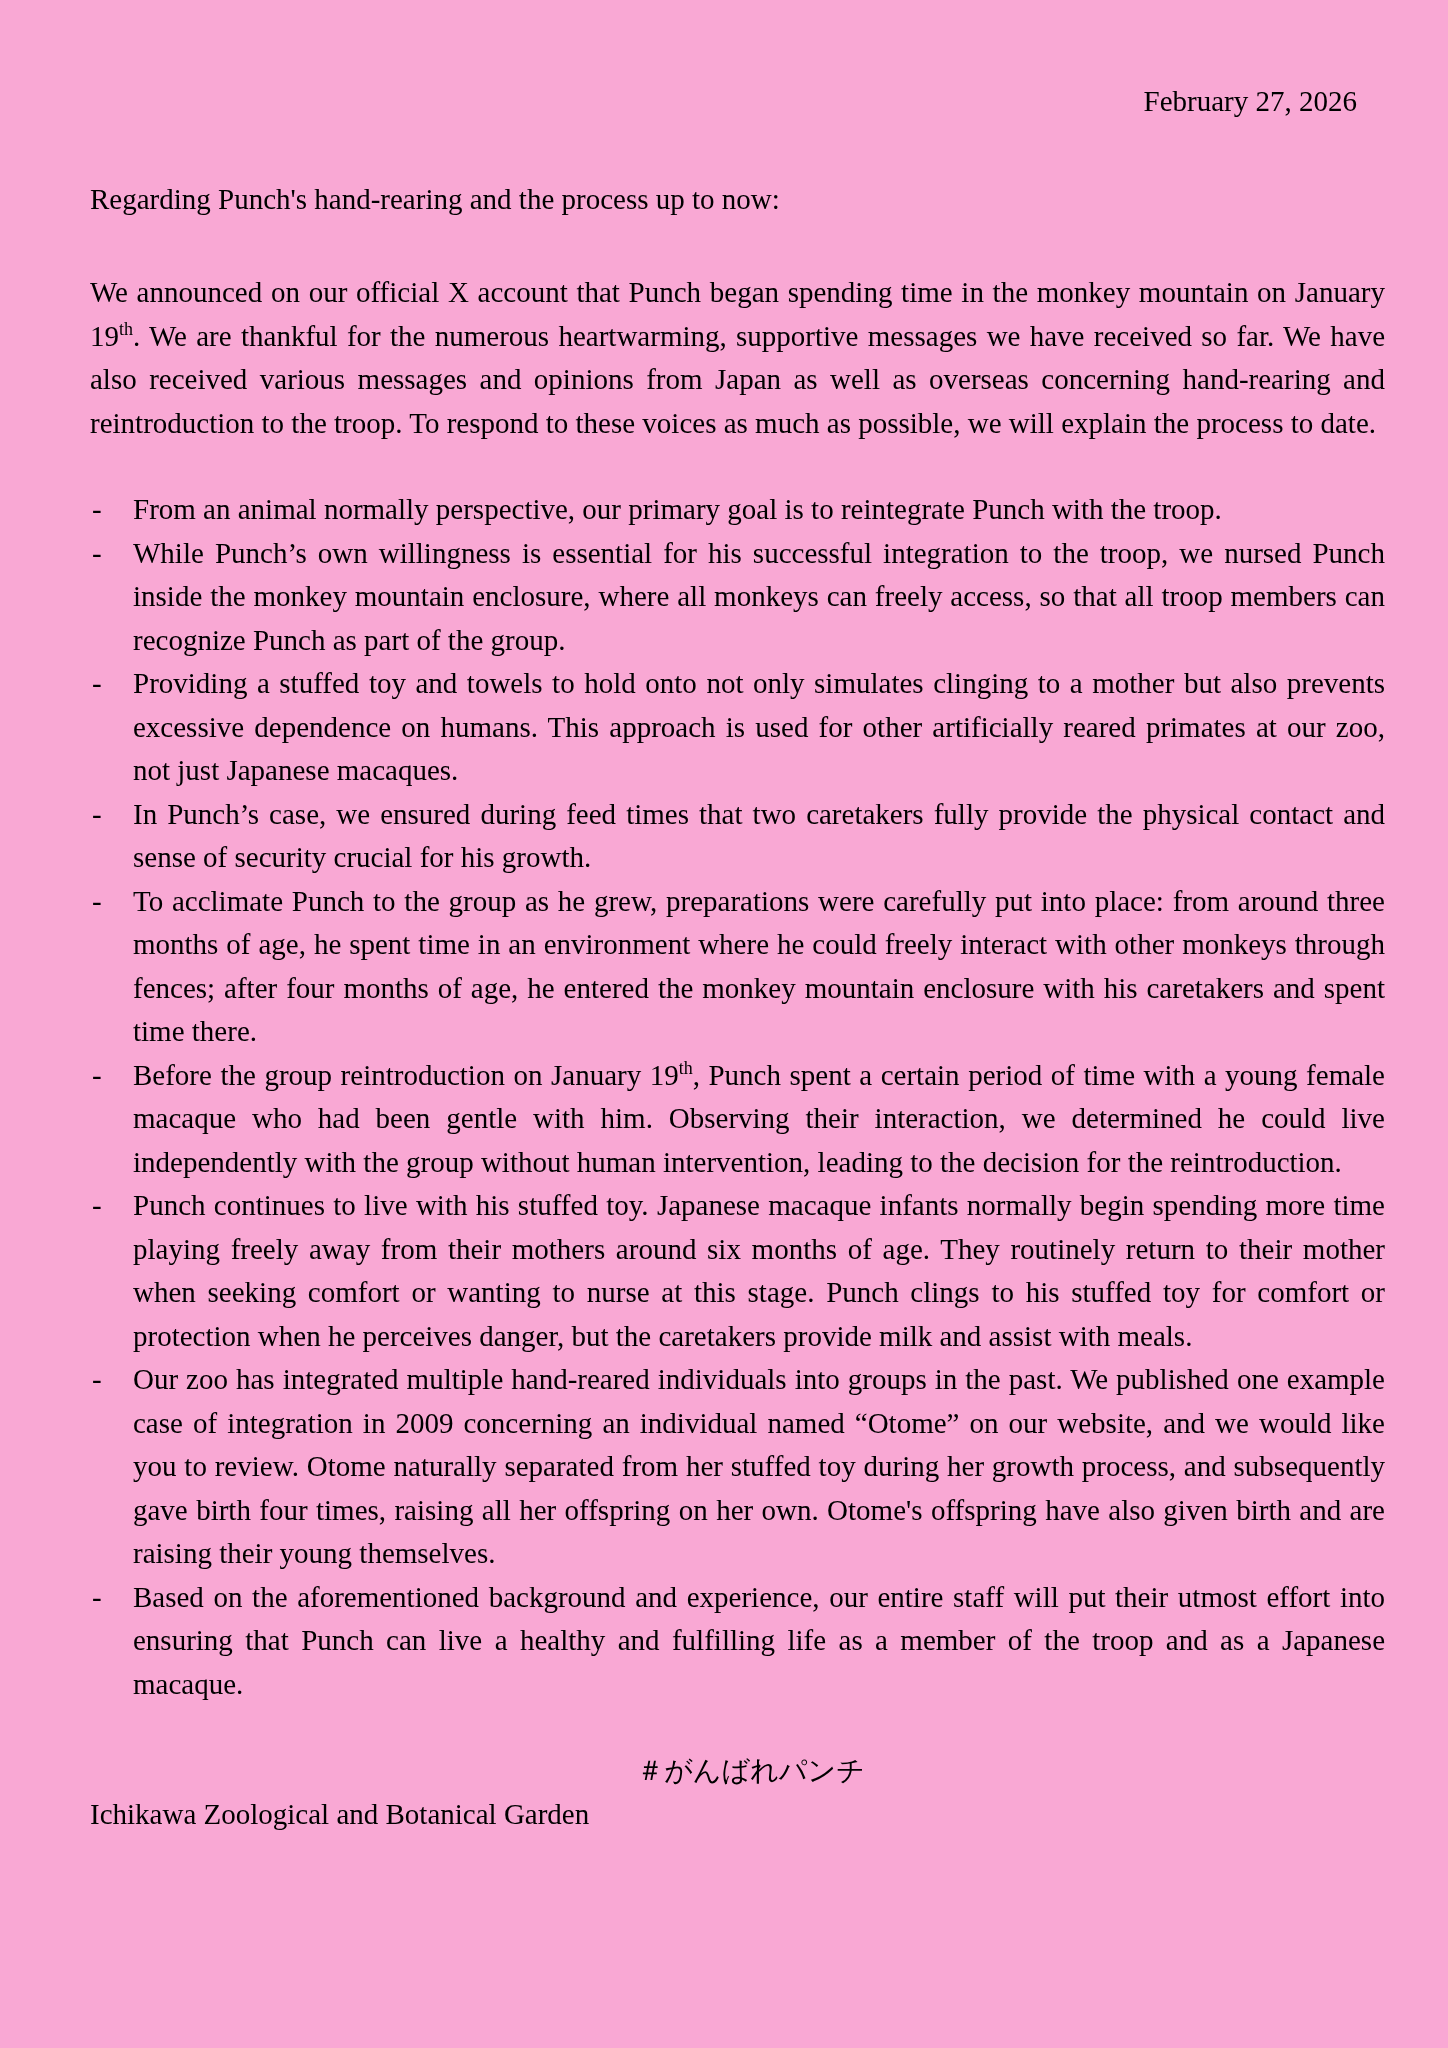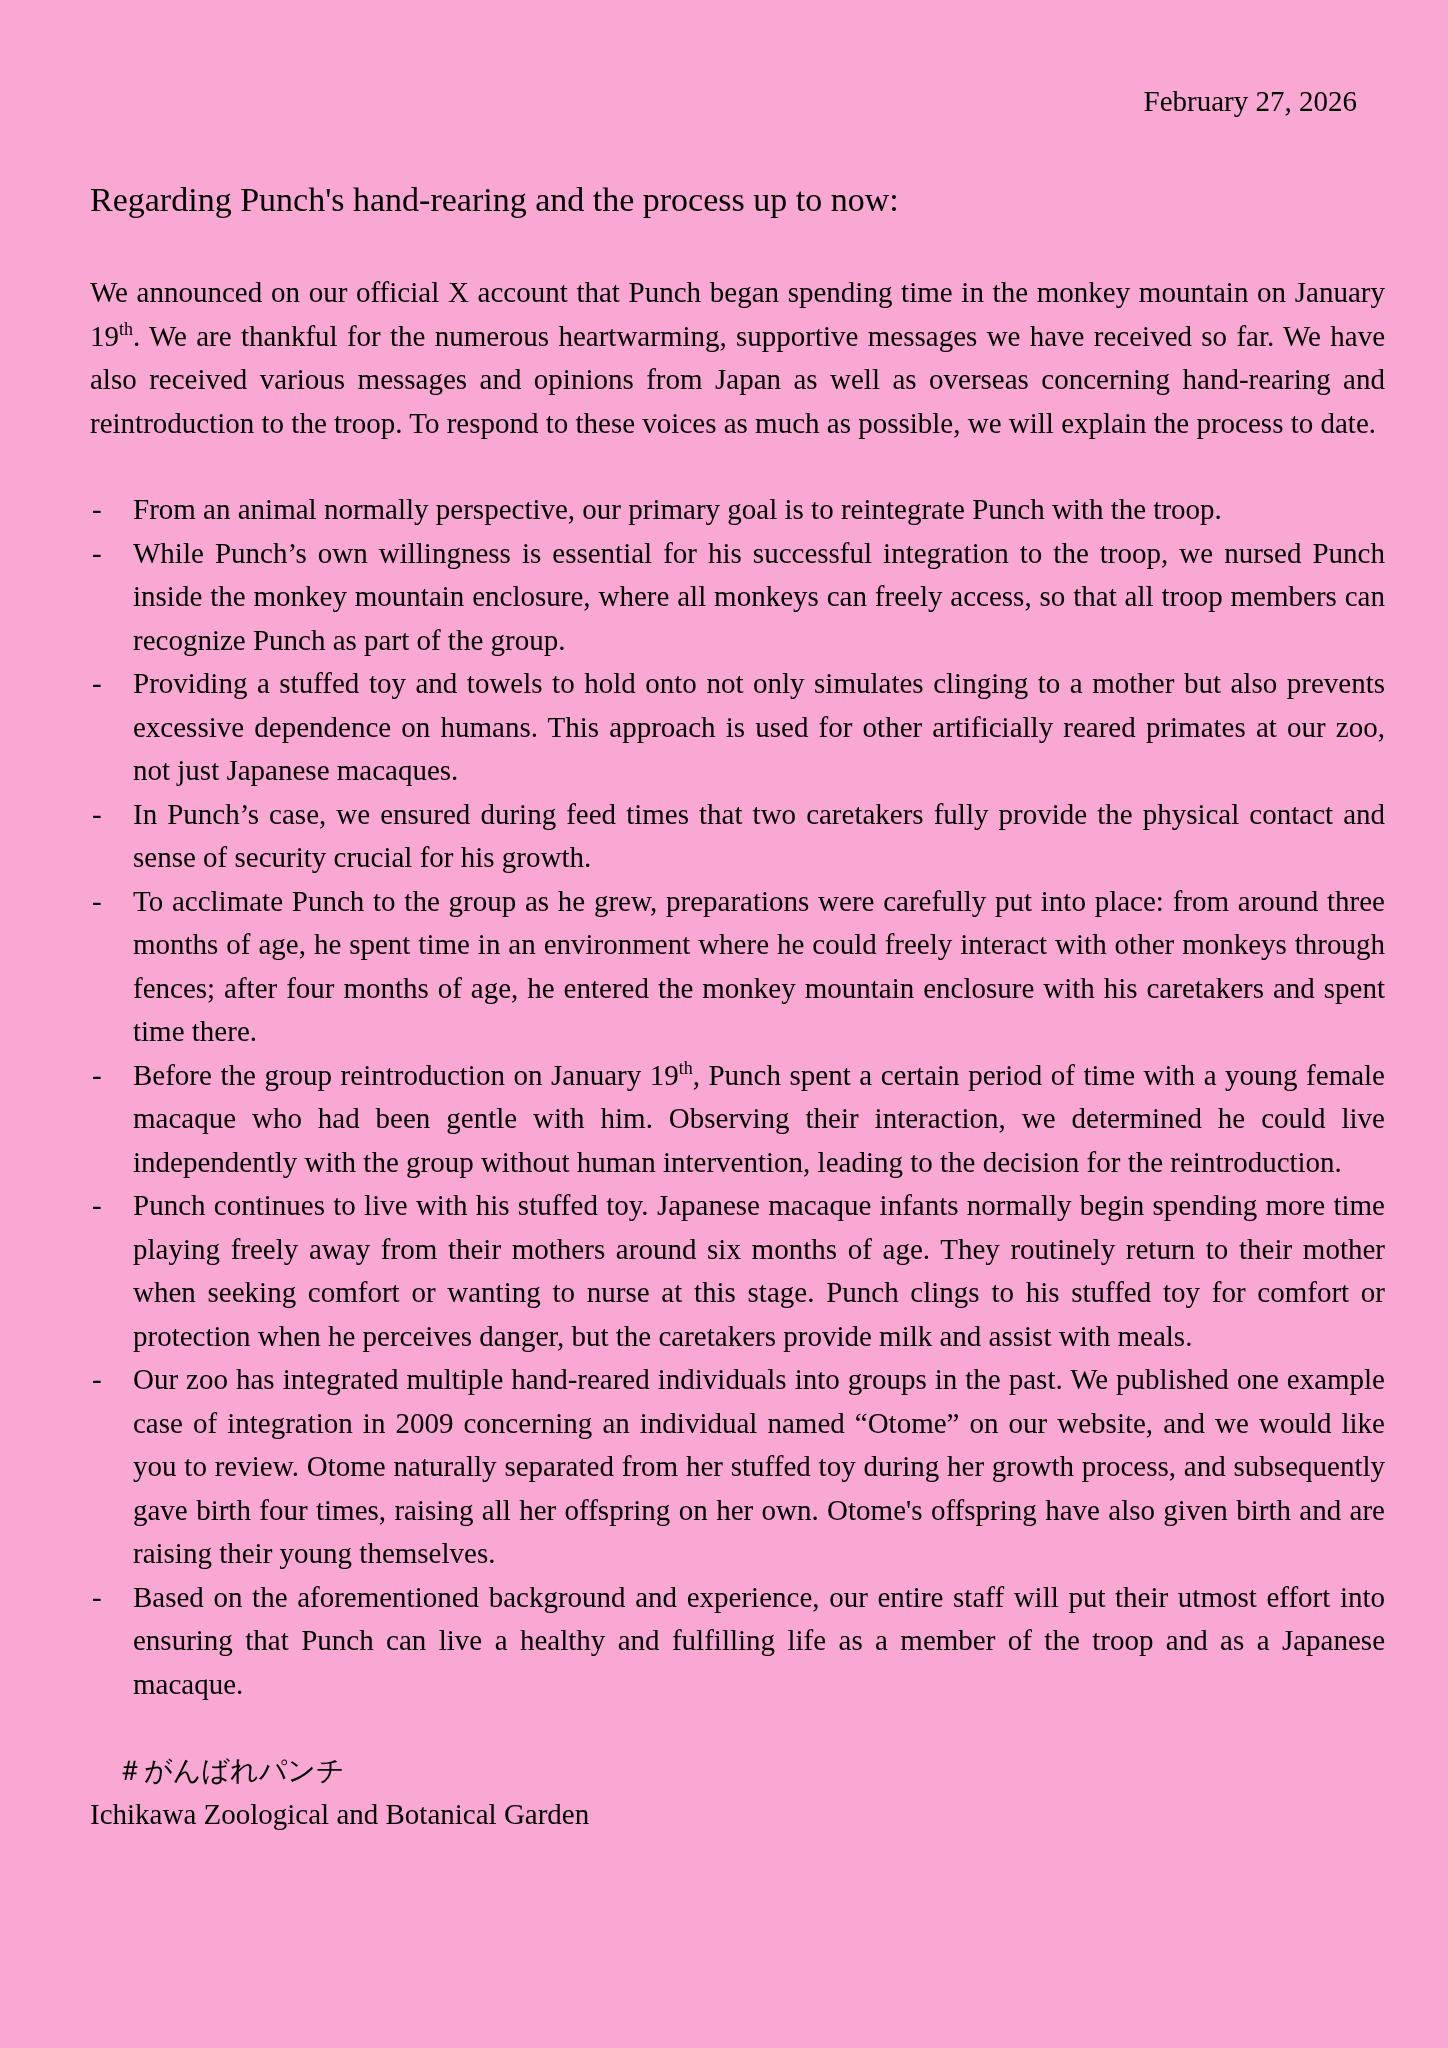--- a/index.html
+++ b/index.html
@@ -21,21 +21,21 @@
     color: #000000;
     overflow: hidden;
   }
   .date-line {
     text-align: right;
     padding-right: 28px;
   }
   .doc-title {
     margin-top: 54px;
     font-weight: normal;
-    font-size: 34px;
+    font-size: 29px;
   }
   .intro-paragraph {
     margin: 50px 0 15px 0;
     text-align: justify;
   }
   .bullet-list {
     list-style: none;
     margin: 43px 0 0 0;
     padding: 0;
   }
@@ -52,20 +52,21 @@
   sup {
     font-size: 0.62em;
     line-height: 0;
     vertical-align: super;
   }
   .hashtag {
     margin-top: 43px;
     padding-left: 26px;
     font-family: "DejaVu Sans", "Liberation Sans", sans-serif;
     font-size: 28px;
+    text-align: center;
   }
   .signature {
     text-align: left;
   }
 </style>
 </head>
 <body>
 
 <div class="page">
   <div class="date-line">February 27, 2026</div>

